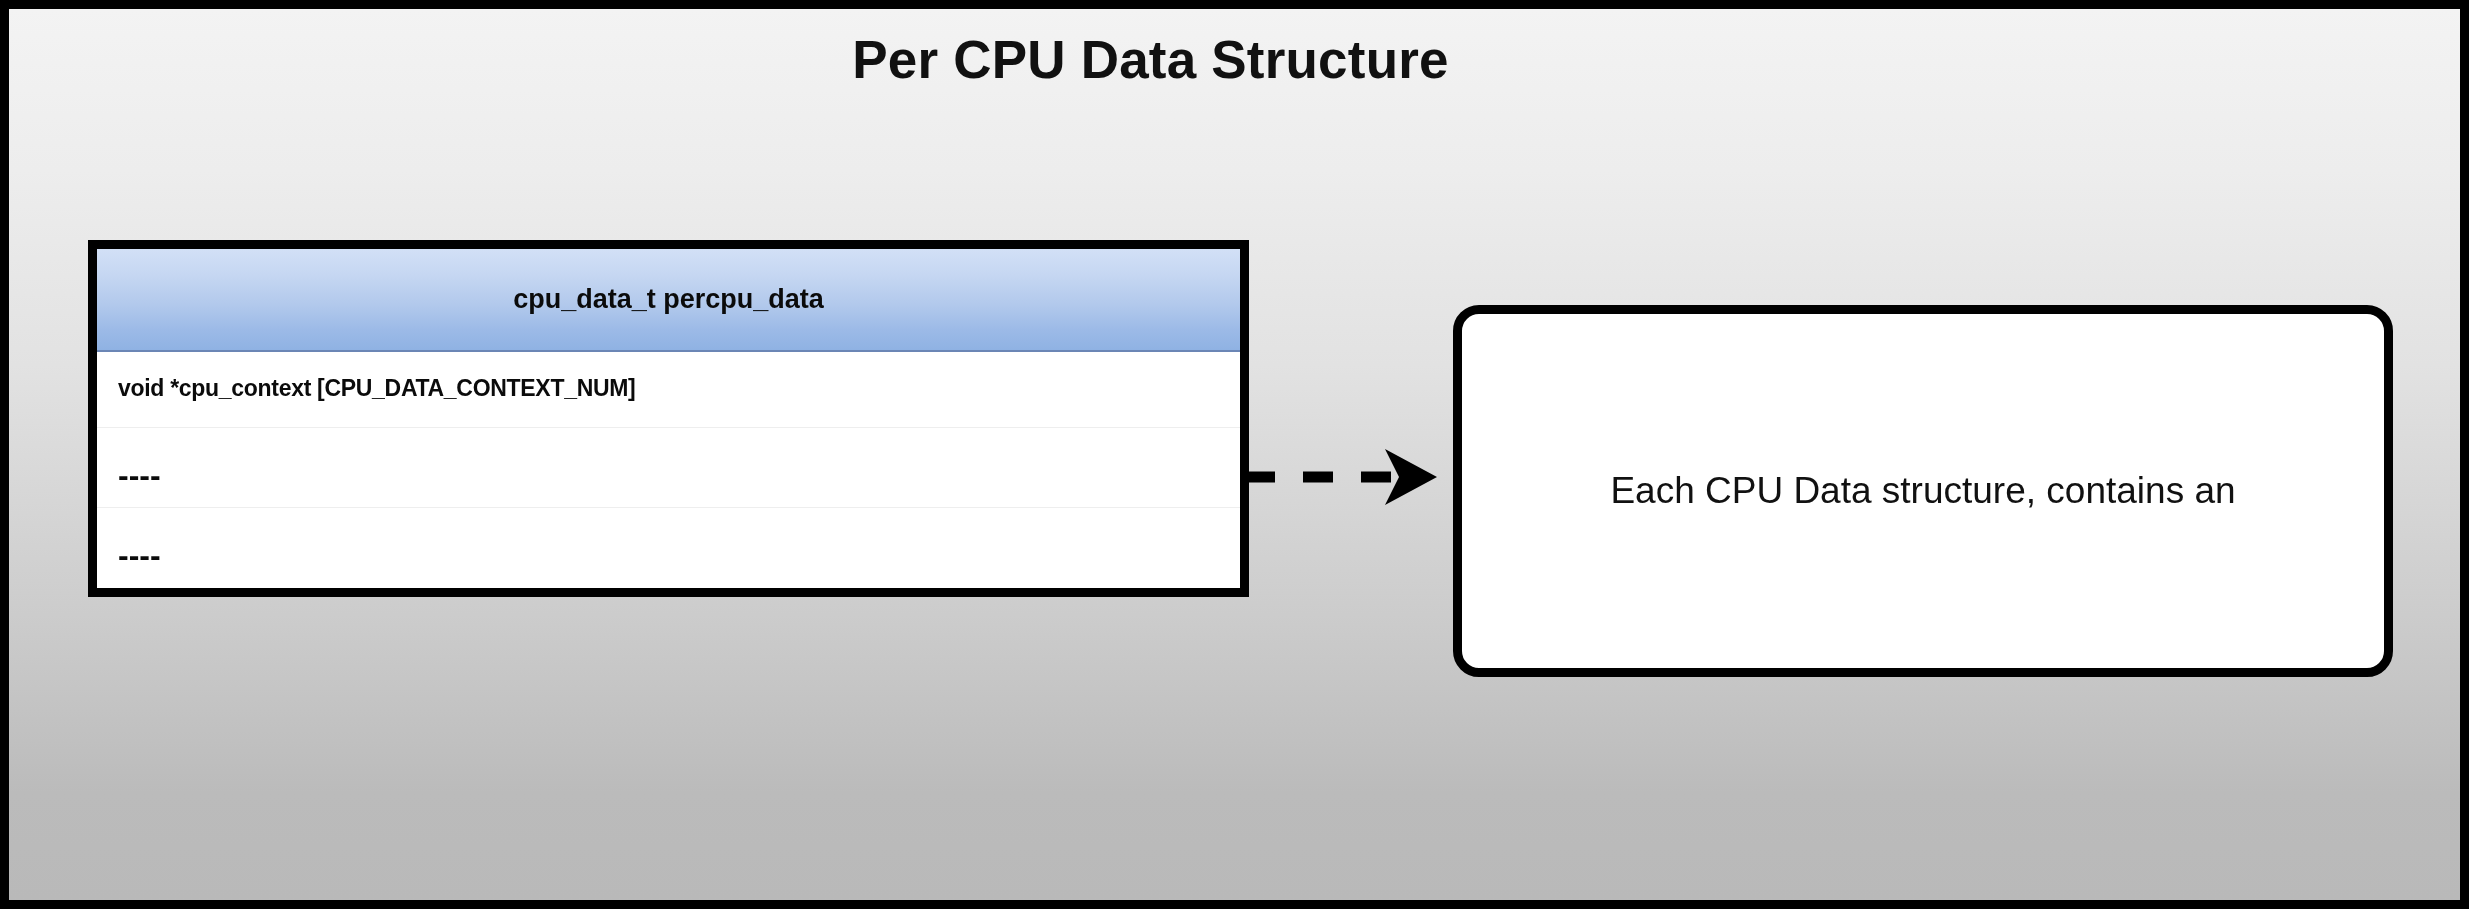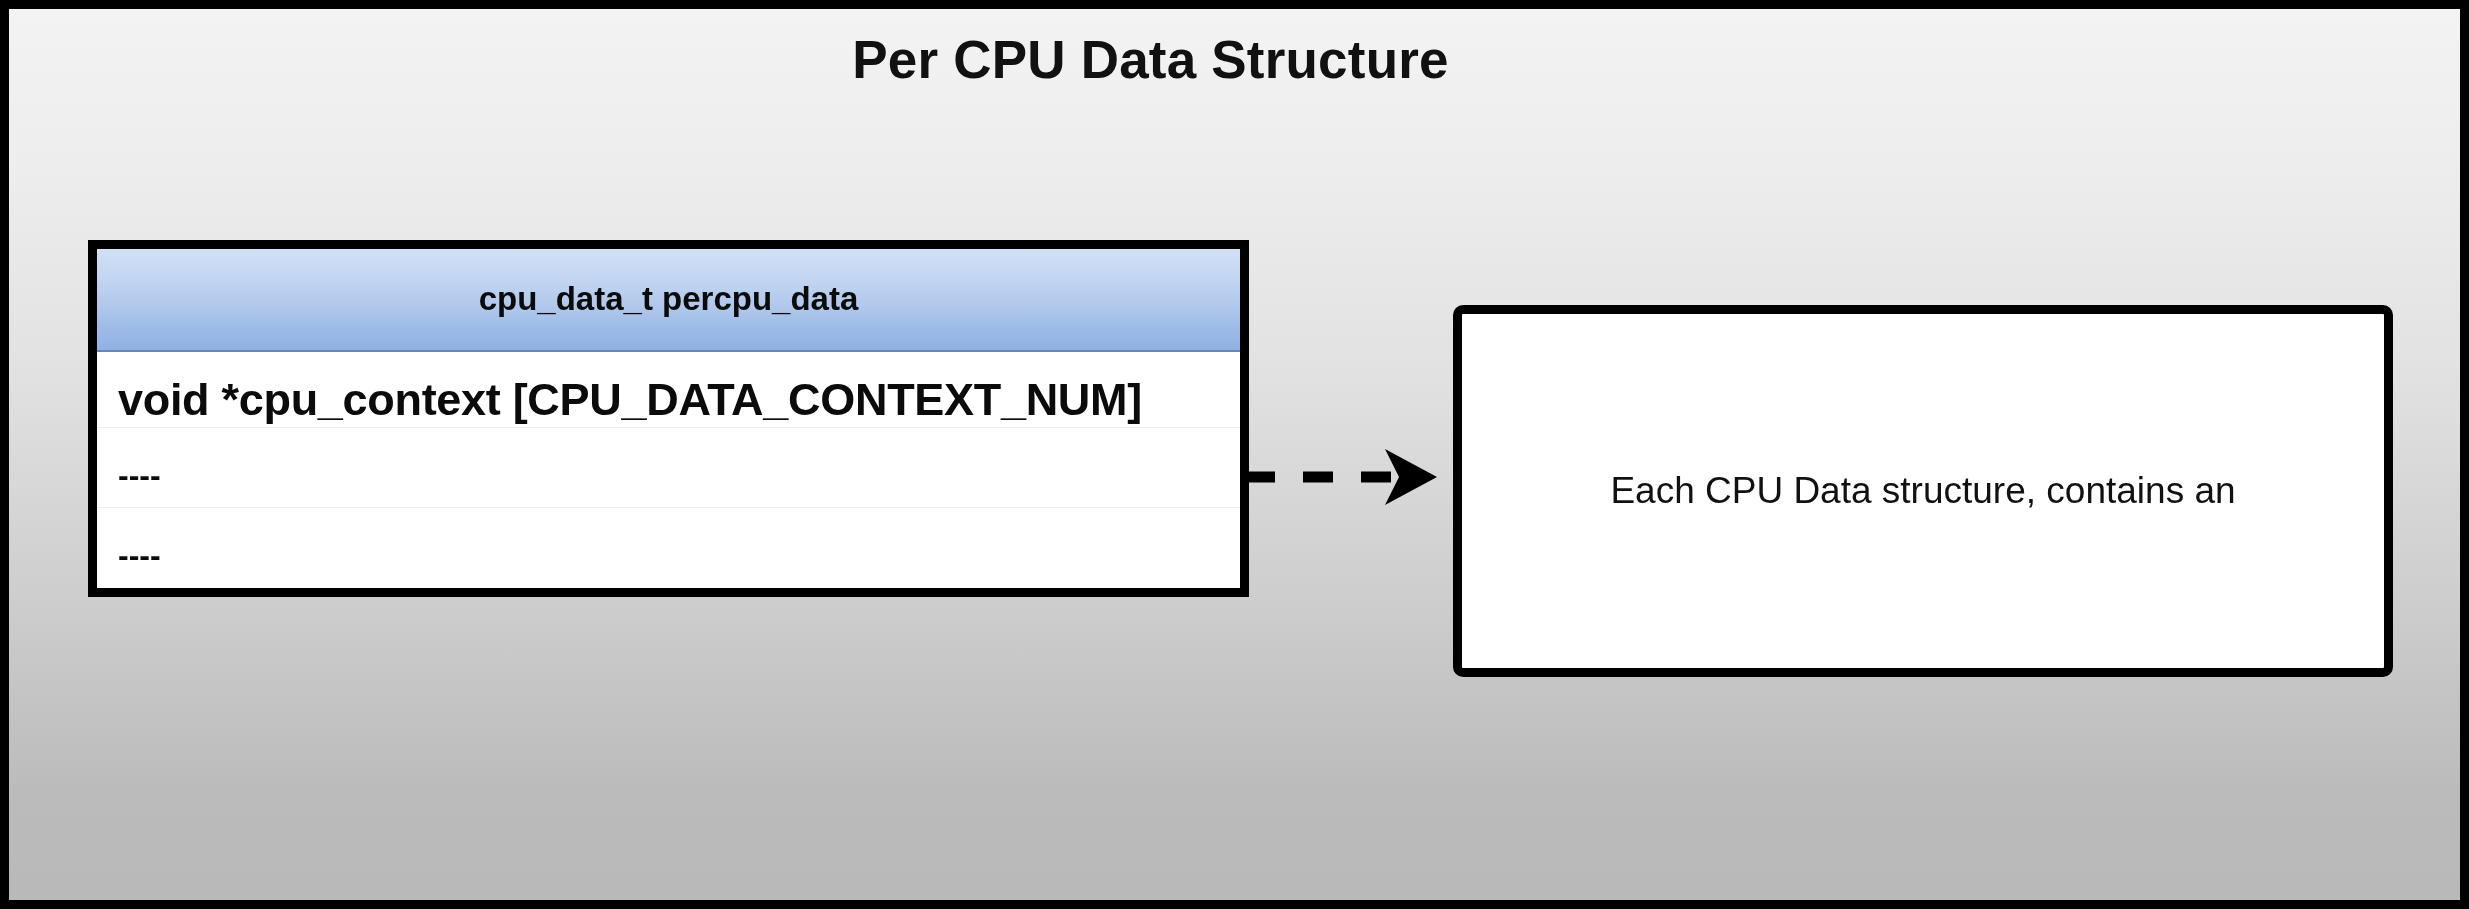--- a/index.html
+++ b/index.html
@@ -53,40 +53,40 @@
     display: flex;
     flex-direction: column;
     align-items: center;
     justify-content: center;
     border-bottom: 2px solid #6b86b5;
   }
 
   .header-line {
     font-family: "Liberation Sans", sans-serif;
     font-weight: bold;
-    font-size: 33px;
+    font-size: 27px;
     color: #0b0b0b;
     line-height: 1.18;
     white-space: nowrap;
     text-align: center;
   }
 
   .struct-row {
     box-sizing: border-box;
     padding-left: 21px;
     display: flex;
     align-items: flex-start;
     color: #0b0b0b;
     overflow: hidden;
   }
 
   .struct-row .cell {
     font-family: "Liberation Sans", sans-serif;
     font-weight: bold;
-    font-size: 45px;
+    font-size: 23px;
     line-height: 1;
     white-space: nowrap;
     letter-spacing: -0.3px;
   }
 
   #row-0 {
     height: 75px;
     padding-top: 25px;
   }
 
@@ -118,21 +118,21 @@
 
   
   #callout {
     position: absolute;
     left: 1444px;
     top: 296px;
     width: 940px;
     height: 372px;
     box-sizing: border-box;
     border: 9px solid #000000;
-    border-radius: 10px;
+    border-radius: 26px;
     background: #ffffff;
     display: flex;
     flex-direction: column;
     align-items: center;
     justify-content: center;
     padding: 6px 14px;
   }
 
   .callout-line {
     font-family: "Liberation Sans", sans-serif;

